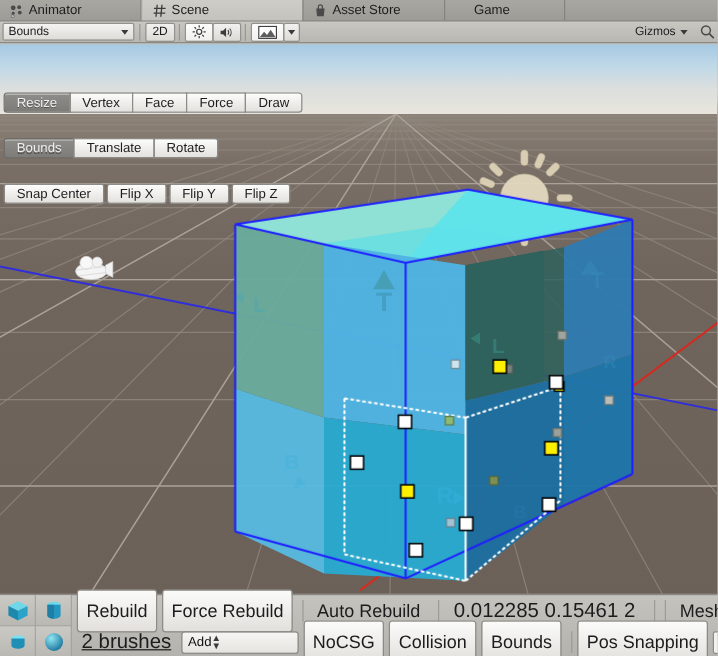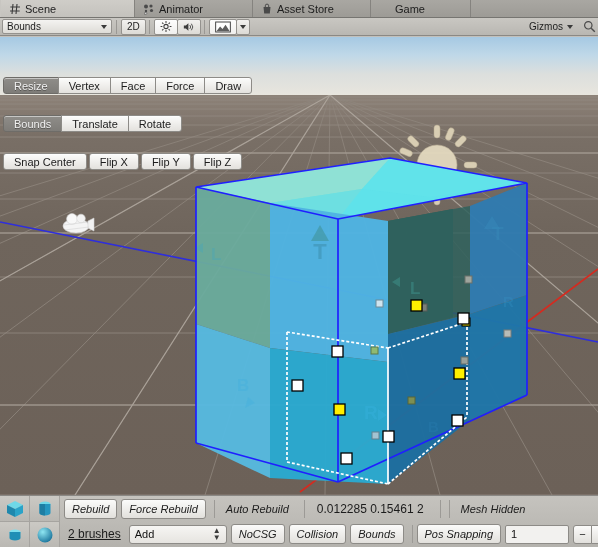--- a/index.html
+++ b/index.html
@@ -113,75 +113,74 @@
     border-right:1px solid #9a9894;
   }
   .brushcell {
     display:flex; align-items:center; justify-content:center;
     border-right:1px solid #a6a4a0; border-bottom:1px solid #a6a4a0;
     background: linear-gradient(#cbc9c4, #bab8b3);
   }
   .botright { flex:1; display:flex; flex-direction:column; }
   .botrow { height:26px; display:flex; align-items:center; padding-left:4px; gap:0; }
   .bbtn {
-    height:20px; padding:0 7px; display:flex;align-items:center;justify-content:center;
-    font-size:11px; color:#1c1c1c;
+    height:36px; padding:0 7px; display:flex;align-items:center;justify-content:center;
+    font-size:15px; color:#1c1c1c;
     background: linear-gradient(#fbfbfa, #e2e0dc);
     border:1px solid #8d8b87; border-radius:3px; margin-right:4px;
     white-space:nowrap;
-    font-style:italic;
   }
   .bbtn.plain { background:transparent; border:none; }
-  .btext { font-size:12px; color:#1c1c1c; padding:0 8px; white-space:nowrap; }
+  .btext { font-size:17px; color:#1c1c1c; padding:0 8px; white-space:nowrap; }
   .bfield {
     height:19px; min-width:64px; padding:0 5px; display:flex;align-items:center;
     font-size:11px; color:#111;
     background:#f2f1ef; border:1px solid #8d8b87; border-radius:2px; margin-right:4px;
   }
   .bsel {
-    height:19px; width:98px; padding:0 5px; display:flex;align-items:center;justify-content:space-between;
+    height:19px; width:98px; padding:0 5px; display:flex;align-items:center;
     font-size:11px; color:#111;
     background:linear-gradient(#f6f5f3,#e6e4e0); border:1px solid #8d8b87; border-radius:3px; margin-right:4px;
   }
   .updown { font-size:8px; line-height:7px; color:#3a3a3a; text-align:center; }
   .bsep { width:1px; height:18px; background:#9c9a96; margin:0 4px; }
   .pm { display:flex; margin-right:4px; }
   .pm > div {
     width:19px;height:19px; display:flex;align-items:center;justify-content:center;
     font-size:11px; color:#1c1c1c;
     background:linear-gradient(#fbfbfa,#e2e0dc); border:1px solid #8d8b87;
   }
   .pm > div:first-child { border-radius:3px 0 0 3px; }
   .pm > div:last-child { border-radius:0 3px 3px 0; border-left:none; }
 </style>
 </head>
 <body>
 
 <div class="app">
 
   <div class="tabbar">
-    <div class="tab active" style="width:135px;">
-      <span class="ticon">
-        <svg width="12" height="12" viewBox="0 0 12 12" stroke="#3c3c3c" stroke-width="1.1">
-            <path d="M4 1 L3 11 M8 1 L7 11 M1.3 4 L11 4 M1 8 L10.7 8"></path>
-          </svg>
-      </span>
-      <span>Scene</span>
-    </div>
     <div class="tab" style="width:118px;">
       <span class="ticon">
         <svg width="12" height="12" viewBox="0 0 12 12">
             <circle cx="3" cy="3.5" r="2" fill="#4a4a4a"></circle>
             <circle cx="8" cy="3" r="1.6" fill="#4a4a4a"></circle>
             <circle cx="8.5" cy="7.5" r="1.6" fill="#4a4a4a"></circle>
             <circle cx="3" cy="8" r="1.2" fill="#4a4a4a"></circle>
             <path d="M2 9 l0 3 l2.2 -1.6 z" fill="#fff" stroke="#3a3a3a" stroke-width=".5"></path>
           </svg>
       </span>
       <span>Animator</span>
+    </div>
+    <div class="tab active" style="width:135px;">
+      <span class="ticon">
+        <svg width="12" height="12" viewBox="0 0 12 12" stroke="#3c3c3c" stroke-width="1.1">
+            <path d="M4 1 L3 11 M8 1 L7 11 M1.3 4 L11 4 M1 8 L10.7 8"></path>
+          </svg>
+      </span>
+      <span>Scene</span>
     </div>
     <div class="tab" style="width:118px;">
       <span class="ticon">
         <svg width="12" height="12" viewBox="0 0 12 12">
             <path d="M2.5 4 h7 l-.7 6.6 h-5.6 z" fill="#4a4a4a"></path>
             <path d="M4.3 4.4 V2.8 a1.7 1.7 0 0 1 3.4 0 V4.4" fill="none" stroke="#4a4a4a" stroke-width="1"></path>
           </svg>
       </span>
       <span>Asset Store</span>
     </div>

